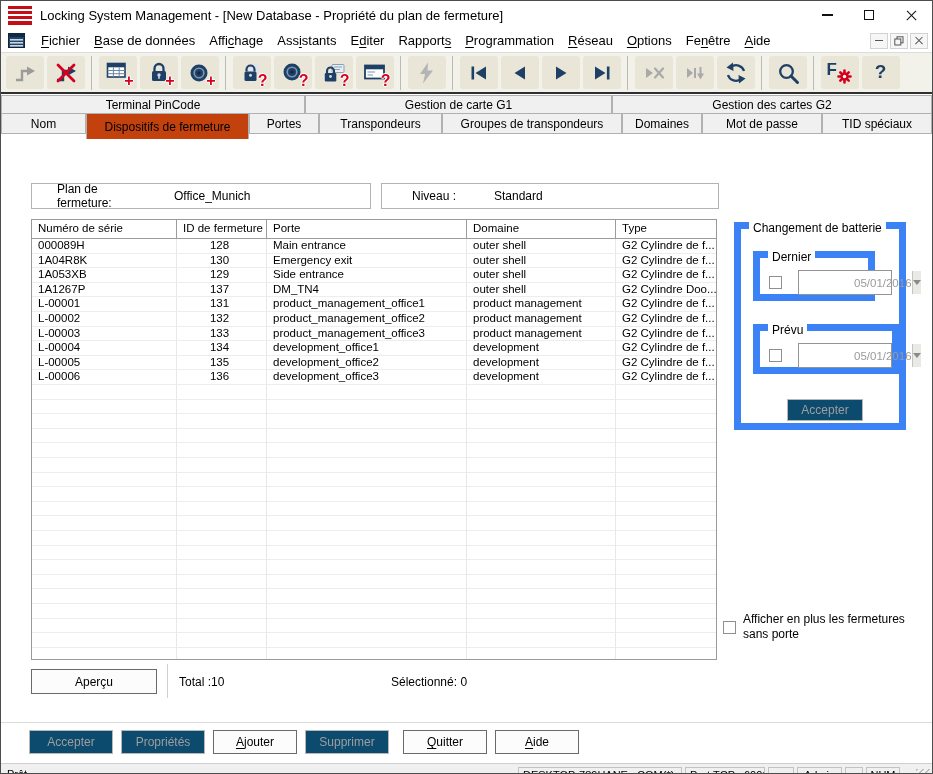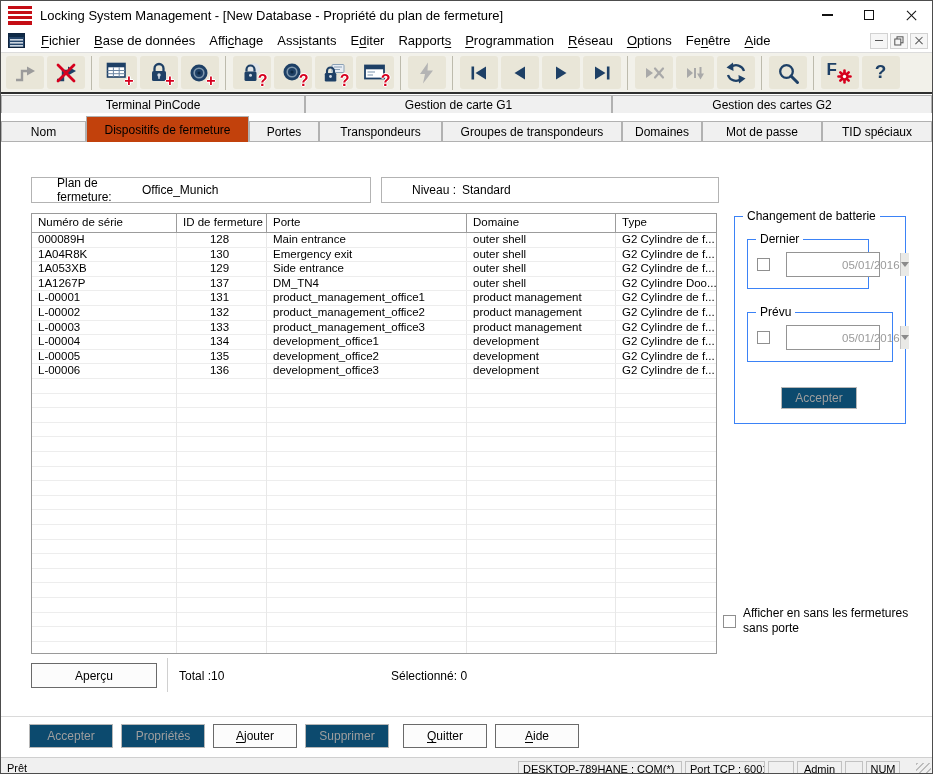--- a/index.html
+++ b/index.html
@@ -35,36 +35,36 @@
   .tb{position:relative;width:38px;height:33px;margin:0 1.5px;background:#e9e6d8;border:none;border-radius:3px;padding:0;
       display:flex;align-items:center;justify-content:center;}
   .tsep{width:1px;height:34px;background:#bdbbad;margin:0 5px;}
   .ov{position:absolute;font-weight:700;color:#d6001e;font-size:16px;line-height:1;right:3px;bottom:0;
       text-shadow:-1px 0 #fff,1px 0 #fff,0 -1px #fff,0 1px #fff;}
   .ovF{position:absolute;font-weight:700;color:#1e4066;font-size:17px;line-height:1;left:6px;top:5px;}
   .ovQ{position:absolute;font-weight:700;color:#1e4066;font-size:19px;line-height:1;left:0;right:0;top:6px;text-align:center;}
   
   .tabs1{height:19px;display:flex;background:#fff;padding-top:1px;}
   .tab1{background:#f0f0f0;border:1px solid #b1b1b1;border-bottom:none;font-size:12px;display:flex;align-items:center;justify-content:center;}
-  .tabs2{height:29px;display:flex;background:#fff;align-items:flex-end;}
+  .tabs2{height:35px;display:flex;background:#fff;}
   .tab2{background:#f0f0f0;border:1px solid #b1b1b1;height:21px;font-size:12px;display:flex;align-items:center;justify-content:center;}
   .tab2.active{background:#c2410c;height:26px;border-bottom:none;position:relative;z-index:2;}
   
   .content{position:relative;height:615px;background:#fff;font-size:12px;}
-  .fieldbox{position:absolute;border:1px solid #b3b3b3;height:26px;display:flex;align-items:center;}
+  .fieldbox{position:absolute;border:1px solid #b3b3b3;height:26px;display:flex;align-items:center;gap:32px;}
   .grid{position:absolute;left:30px;top:71px;width:686px;height:441px;border:1px solid #9a9a9a;display:flex;flex-direction:column;background:#fff;}
   .thead{display:flex;height:19px;border-bottom:1px solid #9c9c9c;font-size:11.5px;}
   .th{padding:2px 0 0 6px;border-right:1px solid #9c9c9c;overflow:hidden;white-space:nowrap;}
   .trow{display:flex;height:14.6px;font-size:11.5px;line-height:13.5px;border-bottom:1px solid #ededed;}
   .td{padding-left:6px;border-right:1px solid #e8e8e8;overflow:hidden;white-space:nowrap;}
   .c0{width:145px;} .c1{width:90px;} .c2{width:200px;} .c3{width:149px;} .c4{flex:1;border-right:none;}
   .td.c1{text-align:center;padding-right:4px;padding-left:0;}
   .tfill{flex:1;position:relative;background:repeating-linear-gradient(to bottom,#fff 0 13.6px,#ededed 13.6px 14.6px);}
   .vline{position:absolute;top:0;bottom:0;width:1px;background:#e8e8e8;}
-  .gbox{position:absolute;border:1px solid #3b82f6;}
+  .gbox{position:absolute;border:7px solid #3b82f6;}
   .glabel{position:absolute;top:-8px;left:8px;background:#fff;padding:0 4px;font-size:12px;white-space:nowrap;}
   .cb{display:inline-block;width:13px;height:13px;border:1px solid #8f8f8f;background:#fff;flex:none;}
   .datecombo{position:absolute;width:94px;height:25px;border:1px solid #949494;display:flex;background:#fff;}
   .dateval{flex:1;font-size:11.5px;color:#9a9a9a;display:flex;align-items:center;padding-left:7px;margin-left:48px;}
   .dropbtn{width:18px;background:#e9e9e6;border-left:1px solid #c4c4c4;display:flex;align-items:center;justify-content:center;}
   .caret{width:0;height:0;border-left:4px solid transparent;border-right:4px solid transparent;border-top:5px solid #8a8a8a;}
   .btn{position:absolute;border:1px solid #6a6a6a;background:#fcfcfc;font-size:12px;display:flex;align-items:center;justify-content:center;
        font-family:inherit;padding:0;}
   .btn.disabled{border-color:#b7b7b7;color:#9e9e9e;background:#0c4a6e;}
   .optwrap{position:absolute;left:722px;top:464px;width:200px;display:flex;gap:7px;align-items:center;}
@@ -444,21 +444,21 @@
               <span class="caret"></span>
             </span>
         </div>
       </div>
       <button class="btn disabled" style="left:46px;top:170px;width:76px;height:22px;">Accepter</button>
     </div>
 
     <div class="optwrap">
       <span class="cb"></span>
       <span class="optlabel">
-        <span style="display:block">Afficher en sans les fermetures</span>
+        <span style="display:block">Afficher en plus les fermetures</span>
         <span style="display:block">sans porte</span>
       </span>
     </div>
 
     <button class="btn" style="left:30px;top:521px;width:126px;height:25px;">Aperçu</button>
     <span class="vlinebig" style="left:166px;top:516px;height:34px;"></span>
     <span class="lbl" style="left:178px;top:527px;">Total :10</span>
     <span class="lbl" style="left:390px;top:527px;">Sélectionné: 0</span>
 
     <div class="hline" style="left:0;top:574px;width:933px;"></div>

